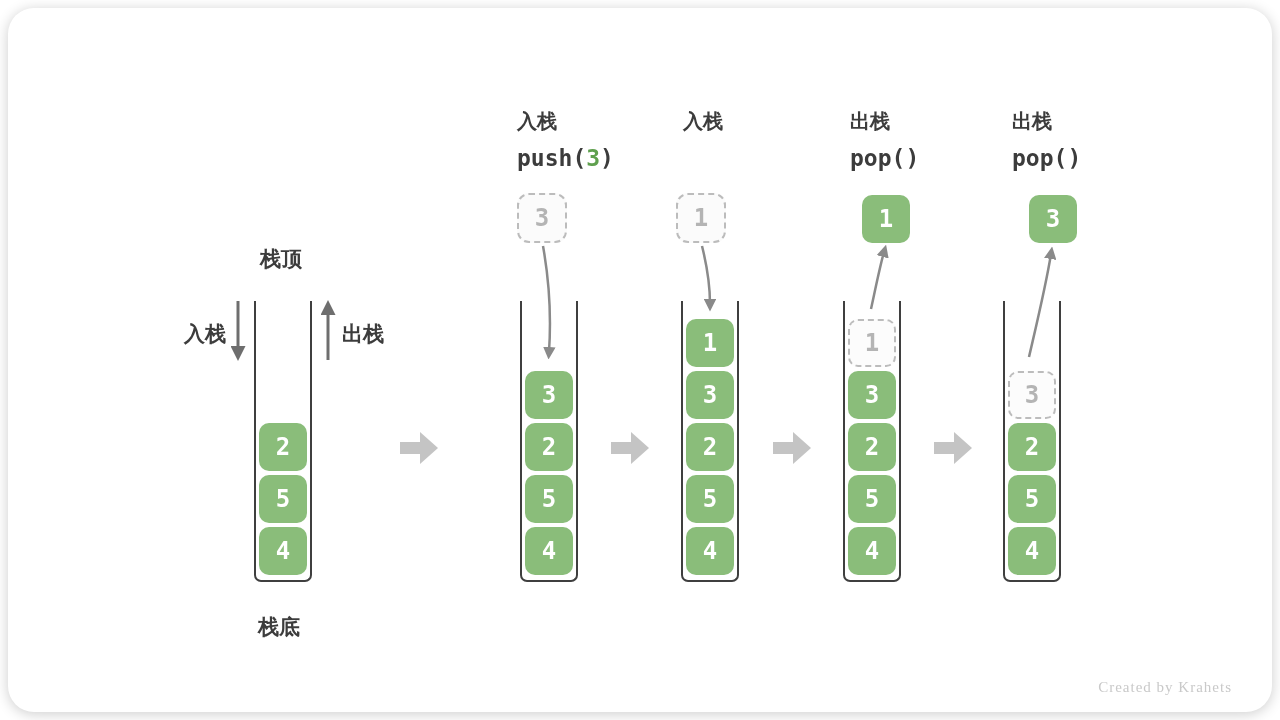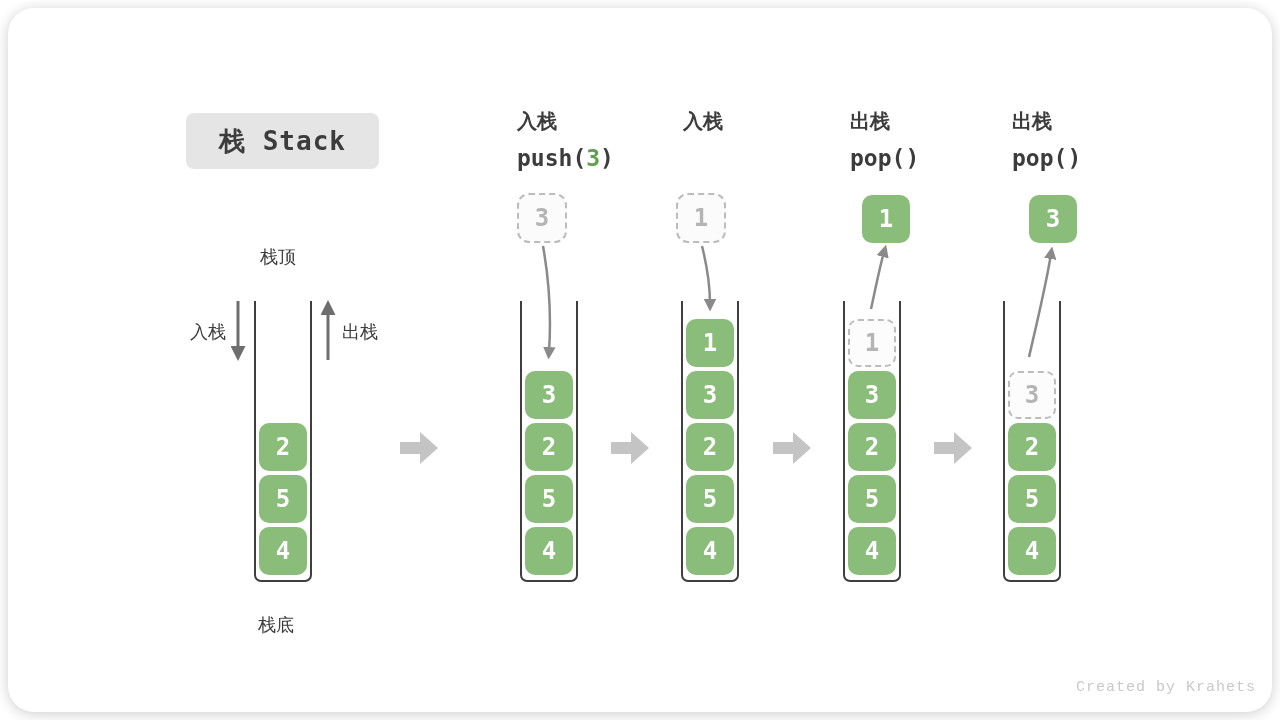--- a/index.html
+++ b/index.html
@@ -8,21 +8,21 @@
   .card { position:absolute; left:8px; top:8px; width:1264px; height:704px;
           background:#ffffff; border-radius:26px;
           box-shadow:0 2px 14px rgba(0,0,0,0.20); }
   .stage { position:absolute; left:0; top:0; width:1280px; height:720px; }
 
   .title-box { position:absolute; left:186px; top:113px; width:193px; height:56px;
                background:#e5e5e5; border-radius:8px; display:flex; align-items:center;
                justify-content:center; font-family:"DejaVu Sans Mono",monospace;
                font-size:26px; font-weight:700; color:#3c3c3c; letter-spacing:1px; }
 
-  .zh-label { position:absolute; font-size:18px; font-weight:400; color:#3c3c3c; }
+  .zh-label { position:absolute; font-size:21px; font-weight:700; color:#3c3c3c; }
 
   .op { position:absolute; top:108px; width:160px; }
   .op-cn { font-size:20px; font-weight:700; color:#3c3c3c; }
   .op-code { margin-top:10px; font-family:"DejaVu Sans Mono",monospace;
              font-size:23px; font-weight:600; color:#3c3c3c; }
   .op-code .arg { color:#5fa04e; font-weight:700; }
 
   .tube { position:absolute; top:301px; width:58px; height:281px;
           border-left:2px solid #3f3f3f; border-right:2px solid #3f3f3f;
           border-bottom:2px solid #3f3f3f;
@@ -36,34 +36,33 @@
 
   .float-cell { position:absolute; width:48px; height:48px; border-radius:10px;
                 background:#8abd7a; color:#ffffff; display:flex; align-items:center;
                 justify-content:center; font-family:"DejaVu Sans Mono",monospace;
                 font-size:24px; font-weight:700; }
   .float-cell.dashed { width:50px; height:50px; border-radius:12px;
                        background:#fbfbfb; border:2px dashed #bcbcbc; color:#b4b4b4; }
 
   .block-arrow { position:absolute; top:432px; width:38px; height:32px; }
 
-  .watermark { position:absolute; right:24px; bottom:24px;
-               font-family:Liberation Mono, monospace; font-size:15px;
+  .watermark { position:absolute; right:48px; bottom:24px;
+               font-family:Liberation Serif, serif; font-size:15px;
                color:#c9c9c9; letter-spacing:1px; }
   svg.overlay { position:absolute; left:0; top:0; width:1280px; height:720px;
                 pointer-events:none; }
 </style>
 </head>
 <body>
 
 <div class="card"></div>
 
 <div class="stage">
 
-  <div class="title-box">栈 Stack</div>
 
   <div class="op" style="left:517px">
     <div class="op-cn">入栈</div>
     <div class="op-code"><span>push(</span><span class="arg">3</span><span>)</span></div>
   </div>
   <div class="op" style="left:683px">
     <div class="op-cn">入栈</div>
   </div>
   <div class="op" style="left:850px">
     <div class="op-cn">出栈</div>

